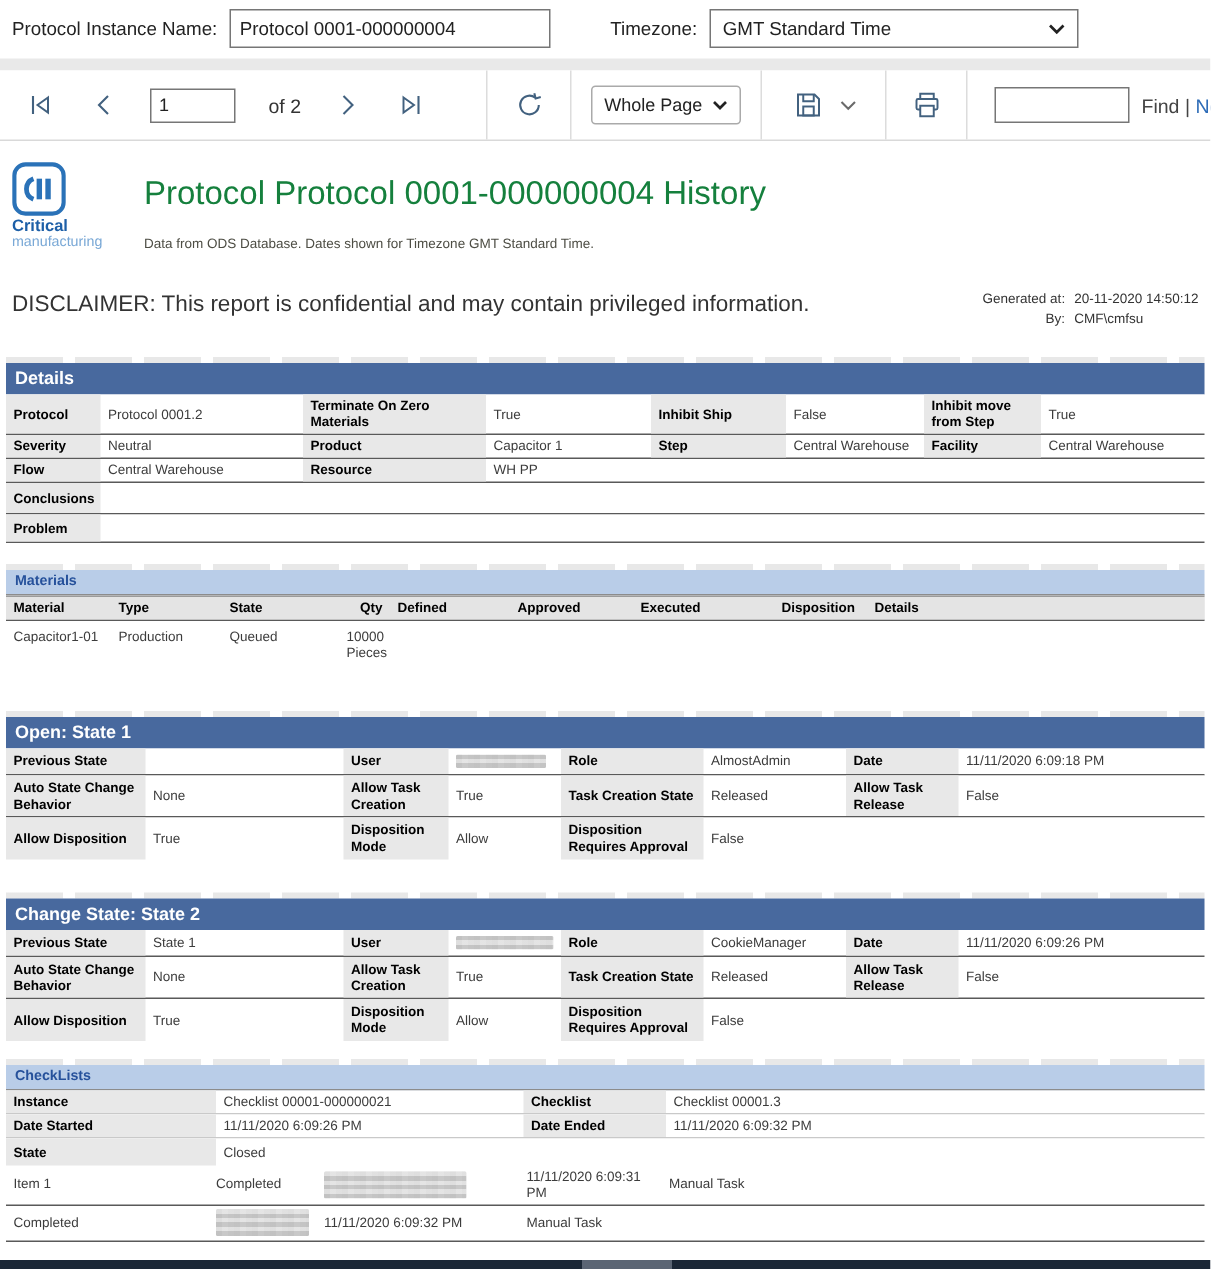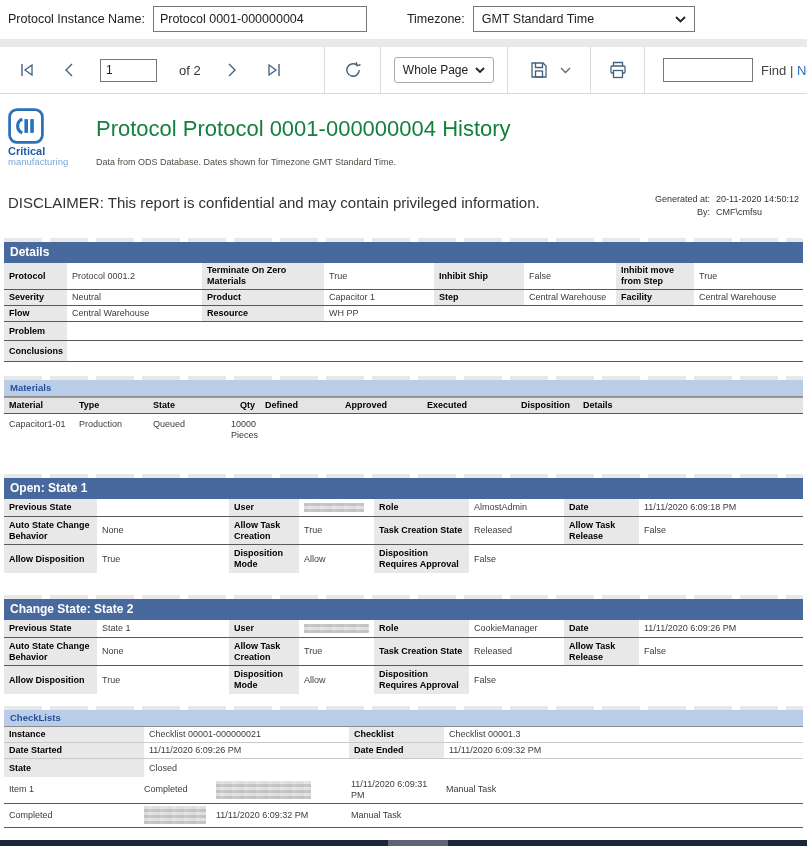--- a/index.html
+++ b/index.html
@@ -7,21 +7,21 @@
     font-family:"Liberation Sans","DejaVu Sans",sans-serif; color:#222; }
   .page { position:relative; width:807px; height:846px; background:#fff; }
 
   
   .params { display:flex; align-items:center; padding:6px 8px 7px 8px; gap:8px; background:#fff; }
   .params label { font-size:12.5px; color:#222; white-space:nowrap; }
   .txt-input { border:1px solid #767676; height:26px; font-size:12.5px; padding:0 6px;
     font-family:inherit; color:#222; background:#fff; }
   #protocol-input { width:214px; }
   .selectbox { border:1px solid #767676; height:26px; display:flex; align-items:center;
-    justify-content:space-between; padding:0 8px; width:222px; background:#fff; }
+    justify-content:space-between; padding:0 8px; width:246px; background:#fff; }
   .selectbox span { font-size:12.5px; color:#222; }
   .divider-strip { height:8px; background:#e9e9e9; }
 
   
   .toolbar { display:flex; align-items:stretch; height:47px; background:#fff;
     border-bottom:1px solid #d9d9d9; }
   .tgroup { display:flex; align-items:center; border-right:1px solid #dcdcdc; }
   .tgroup:last-child { border-right:none; }
   .g-nav { width:325px; gap:0; padding-left:16px; }
   .g-nav > * { margin-right:22px; }
@@ -240,25 +240,25 @@
         <div class="c lbl">Facility</div>
         <div class="c">Central Warehouse</div>
       </div>
       <div class="row g-details">
         <div class="c lbl">Flow</div>
         <div class="c">Central Warehouse</div>
         <div class="c lbl">Resource</div>
         <div class="c span5">WH PP</div>
       </div>
       <div class="row g-details">
+        <div class="c lbl" style="min-height:20px">Conclusions</div>
+        <div class="c span7"></div>
+      </div>
+      <div class="row g-details">
         <div class="c lbl" style="min-height:18px">Problem</div>
-        <div class="c span7"></div>
-      </div>
-      <div class="row g-details">
-        <div class="c lbl" style="min-height:20px">Conclusions</div>
         <div class="c span7"></div>
       </div>
     </div>
 
     <div style="margin-top:14px" class="sliver"></div>
     <div class="section">
       <div class="sec-light">Materials</div>
       <div class="row g-mat mat-headrow">
         <div class="c mh">Material</div>
         <div class="c mh">Type</div>

